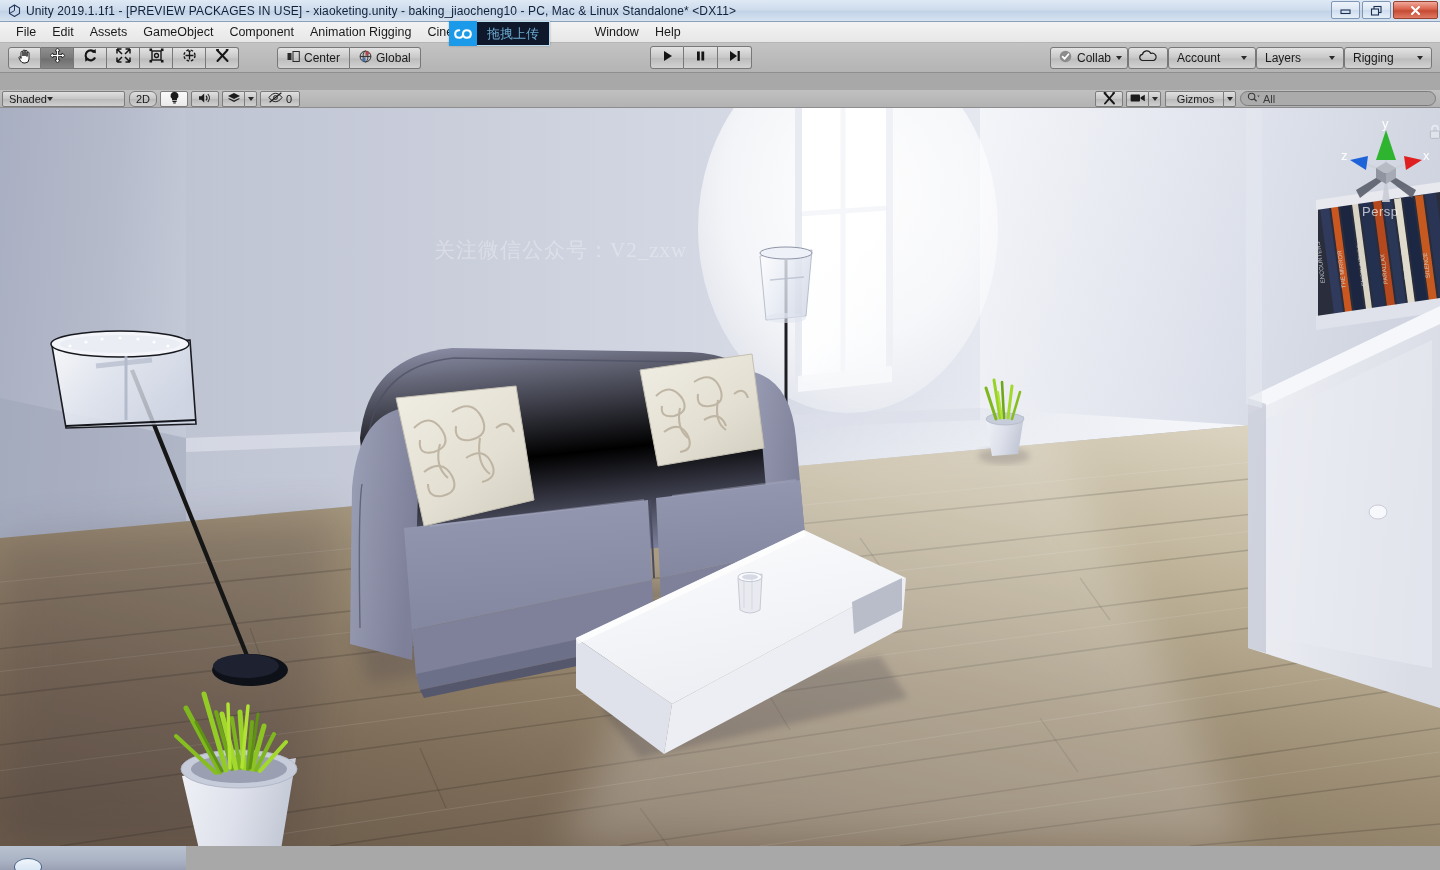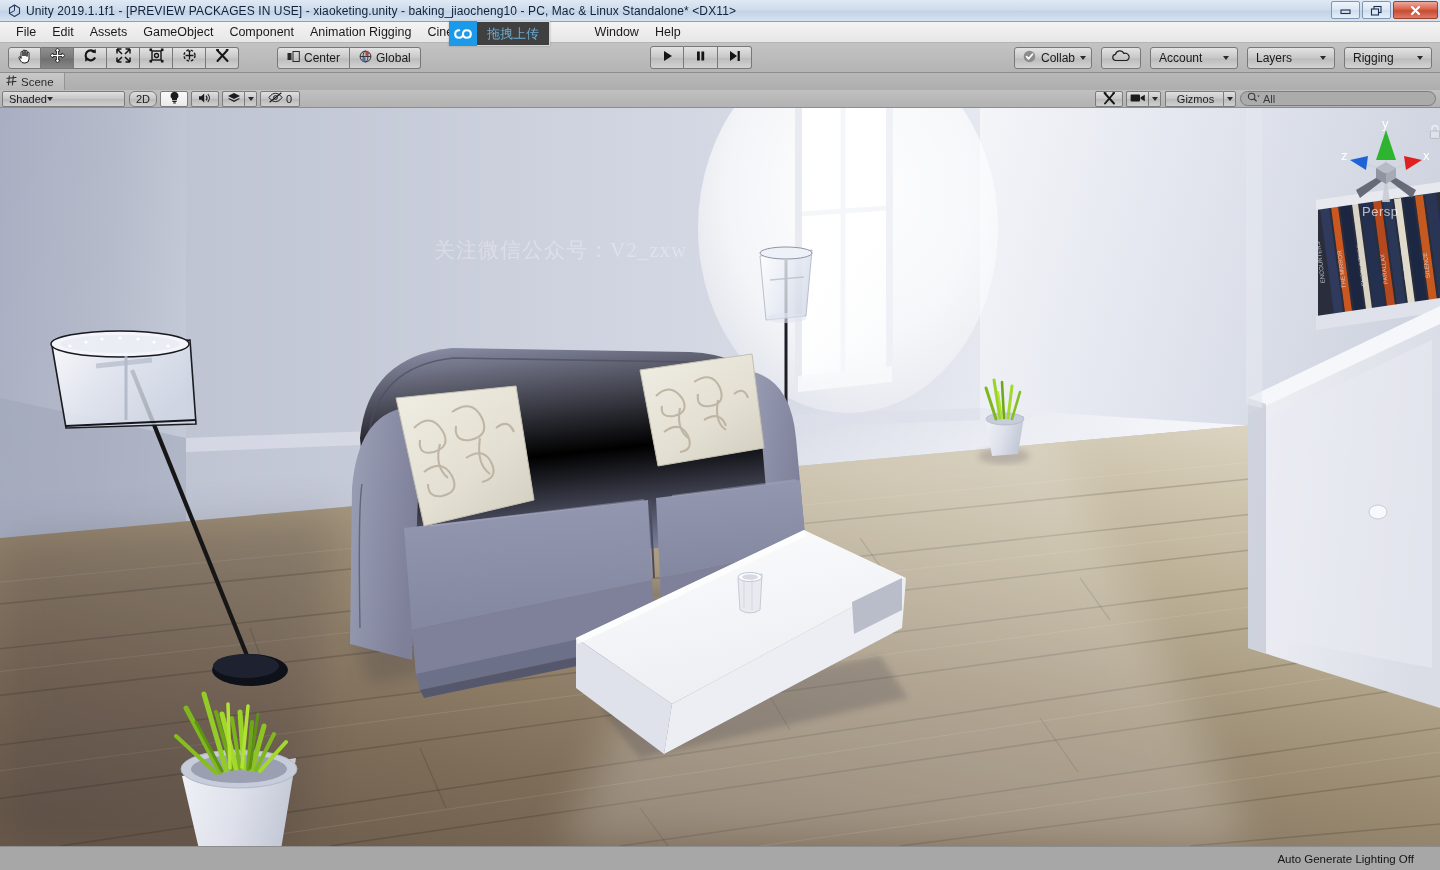--- a/index.html
+++ b/index.html
@@ -50,21 +50,21 @@
   
   .upload-widget {
     position: absolute; left: 449px; top: 21px; height: 25px;
     display: flex; align-items: stretch; z-index: 30;
     box-shadow: 0 0 2px rgba(0,0,0,.25);
   }
   .upload-icon-box {
     width: 28px; background: #1a9ae8; display:flex; align-items:center; justify-content:center;
   }
   .upload-label {
-    background: #404040; color: #6aa9cf; font-size: 13px;
+    background: #0f172a; color: #6aa9cf; font-size: 13px;
     display: flex; align-items: center; padding: 0 10px; white-space: nowrap;
     border: 1px solid #bcdcf0; border-left: none;
   }
 
   
   .toolbar {
     position: absolute; left: 0; top: 43px; width: 1440px; height: 30px;
     background: linear-gradient(180deg,#c3c3c3 0%,#b4b4b4 100%);
     border-bottom: 1px solid #8e8e8e;
     display: flex; align-items: center;
@@ -88,21 +88,21 @@
     border: 1px solid #787878; border-left: none;
     display: flex; align-items: center; gap: 4px;
     font-size: 12px; color: #1a1a1a;
   }
   .pbtn:first-child { border-left: 1px solid #787878; border-radius: 3px 0 0 3px; }
   .pbtn:last-child { border-radius: 0 3px 3px 0; }
 
   .play-group { position: absolute; left: 650px; display: flex; }
   .play-group .tbtn { width: 34px; height: 23px; }
 
-  .right-group { position: absolute; right: 8px; display: flex; align-items: center; gap: 9px; }
+  .right-group { position: absolute; right: 8px; display: flex; align-items: center; }
   .rbtn {
     height: 22px; padding: 0 8px; min-width: 40px;
     background: linear-gradient(180deg,#e3e3e3 0%,#c6c6c6 52%,#bcbcbc 53%,#d2d2d2 100%);
     border: 1px solid #787878; border-radius: 3px;
     display: flex; align-items: center; gap: 5px;
     font-size: 12px; color: #1a1a1a;
   }
   .rbtn.wide { width: 78px; justify-content: space-between; }
   .rbtn.layers { width: 88px; justify-content: space-between; }
   .rbtn.layout { width: 88px; justify-content: space-between; }
@@ -387,30 +387,20 @@
         <span>Layers</span>
         <span class="caret"></span>
       </div>
       <div class="rbtn layout">
         <span>Rigging</span>
         <span class="caret"></span>
       </div>
     </div>
   </div>
 
-  <div class="tabbar">
-    <div class="scene-tab">
-      <span>
-        <svg width="11" height="11" viewBox="0 0 11 11">
-          <path d="M3.4 0.6 L2.4 10.4 M7.4 0.6 L6.4 10.4 M0.6 3.4 L10.4 2.4 M0.6 7.4 L10.4 6.4" stroke="#2b2b2b" stroke-width="1"></path>
-        </svg>
-      </span>
-      <span>Scene</span>
-    </div>
-  </div>
 
   <div class="sceneToolbar">
     <div class="sbtn shaded-dd">
       <span>Shaded</span>
       <span class="caret"></span>
     </div>
     <div class="sbtn s2d">
       <span>2D</span>
     </div>
     <div class="sbtn sicon on">
@@ -839,17 +829,14 @@
           <path d="M4 7 L4 4.6 a3 3 0 016 0 L10 7" fill="none" stroke="#e8ebf1" stroke-width="1.6"></path>
           <rect x="2.4" y="7" width="9.2" height="7.4" rx="1" fill="#dfe3ea" stroke="#aeb4c0" stroke-width="0.8"></rect>
         </svg>
       </span>
       <span class="persp-label">Persp</span>
     </div>
   </div>
 
   <div class="bottom-strip"></div>
   <div class="bl-circle"></div>
-  <div class="statusbar">
-    <span class="status-text">Auto Generate Lighting Off</span>
-  </div>
 
 </div>
 
 </body></html>

